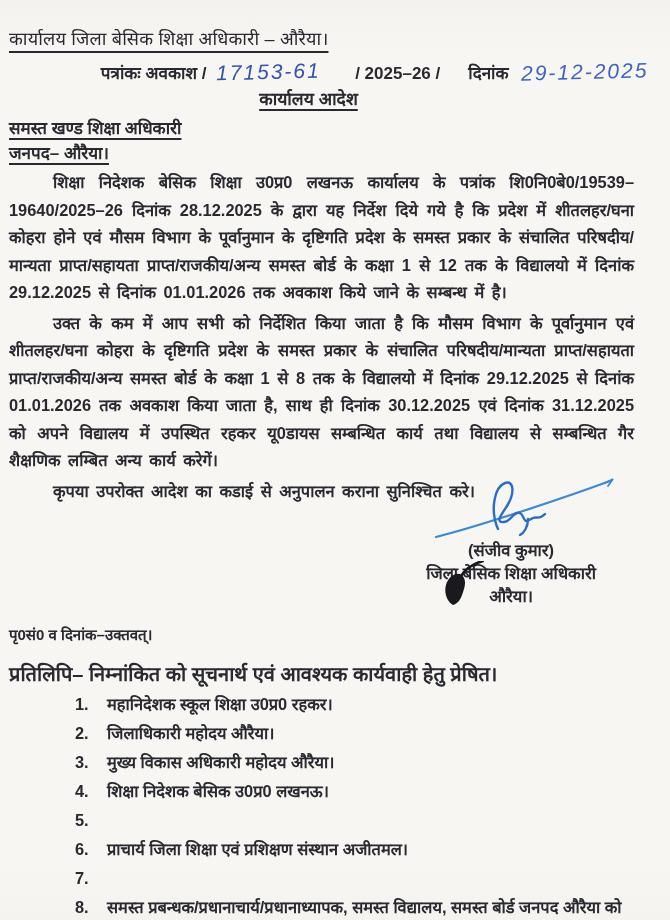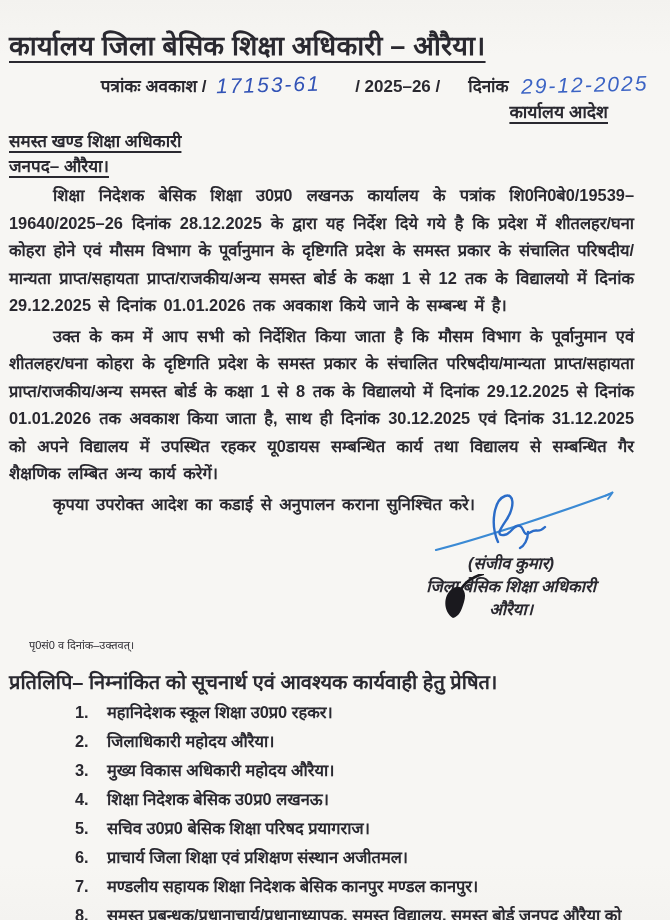--- a/index.html
+++ b/index.html
@@ -12,21 +12,21 @@
     width:670px;height:920px;
     margin:0 auto;
     background:linear-gradient(180deg,#f3f2ef 0%,#f7f6f3 6%,#f7f6f3 94%,#f4f3f0 100%);
     color:#2a2930;
     overflow:hidden;
   }
   .inner{padding:26px 22px 0 9px;}
 
   
   .header-title{
-    font-size:27px;font-weight:700;letter-spacing:.2px;
+    font-size:18px;font-weight:400;letter-spacing:.2px;
     margin:0 0 8px 0;
     text-decoration:underline;
     text-decoration-thickness:2px;
     text-underline-offset:6px;
     white-space:nowrap;
   }
 
   
   .ref-line{
     display:flex;align-items:baseline;
@@ -39,21 +39,21 @@
     font-size:21px;letter-spacing:2px;
     transform:rotate(-1.5deg);
     display:inline-block;
   }
   .ref-number{margin-left:10px;}
   .ref-middle{margin-left:34px;}
   .ref-datelabel{margin-left:28px;}
   .ref-date{margin-left:12px;color:#3b63c4;}
 
   .order-heading{
-    text-align:right;
+    text-align:center;
     font-size:17.5px;font-weight:700;
     text-decoration:underline;
     text-decoration-thickness:1.5px;
     text-underline-offset:4px;
     margin:2px 40px 6px 0;
   }
 
   
   .addressee-line{
     font-size:17px;font-weight:700;line-height:25px;
@@ -73,27 +73,27 @@
     word-spacing:.18em;
   }
   .body-para.last{text-align:left;}
 
   
   .sig-block{
     position:relative;
     width:max-content;
     margin:34px 52px 0 auto;
     text-align:center;
-    font-size:16.5px;font-weight:600;line-height:23px;font-style:italic;
+    font-size:16.5px;font-weight:600;line-height:23px;
   }
   .sig-swoosh{position:absolute;left:6px;top:-66px;}
   .ink-blot{position:absolute;left:14px;top:22px;}
 
   
-  .endorse-ref{font-size:11px;font-weight:400;margin:16px 0 0 20px;}
+  .endorse-ref{font-size:15px;font-weight:700;margin:16px 0 0 0;}
   .endorse-copy{font-size:20px;font-weight:600;margin:16px 0 0 0;}
   .copy-list{margin:3px 0 0 66px;}
   .copy-item{
     display:flex;gap:12px;
     font-size:16.4px;font-weight:600;line-height:29px;
     max-width:575px;
   }
   .copy-num{flex:0 0 20px;}
   .copy-text{text-align:left;}
 </style>
@@ -159,31 +159,29 @@
           <span class="copy-text">मुख्य विकास अधिकारी महोदय औरैया।</span>
         </div>
 
         <div class="copy-item">
           <span class="copy-num">4.</span>
           <span class="copy-text">शिक्षा निदेशक बेसिक उ0प्र0 लखनऊ।</span>
         </div>
 
         <div class="copy-item">
           <span class="copy-num">5.</span>
-          <span class="copy-text">सचिव उ0प्र0 बेसिक शिक्षा परिषद प्रयागराज।</span>
         </div>
 
         <div class="copy-item">
           <span class="copy-num">6.</span>
           <span class="copy-text">प्राचार्य जिला शिक्षा एवं प्रशिक्षण संस्थान अजीतमल।</span>
         </div>
 
         <div class="copy-item">
           <span class="copy-num">7.</span>
-          <span class="copy-text">मण्डलीय सहायक शिक्षा निदेशक बेसिक कानपुर मण्डल कानपुर।</span>
         </div>
 
         <div class="copy-item">
           <span class="copy-num">8.</span>
           <span class="copy-text">समस्त प्रबन्धक/प्रधानाचार्य/प्रधानाध्यापक, समस्त विद्यालय, समस्त बोर्ड जनपद औरैया को उक्तानुसार अनुपालनार्थ।</span>
         </div>
       </div>
 
   </div>
 </div>

